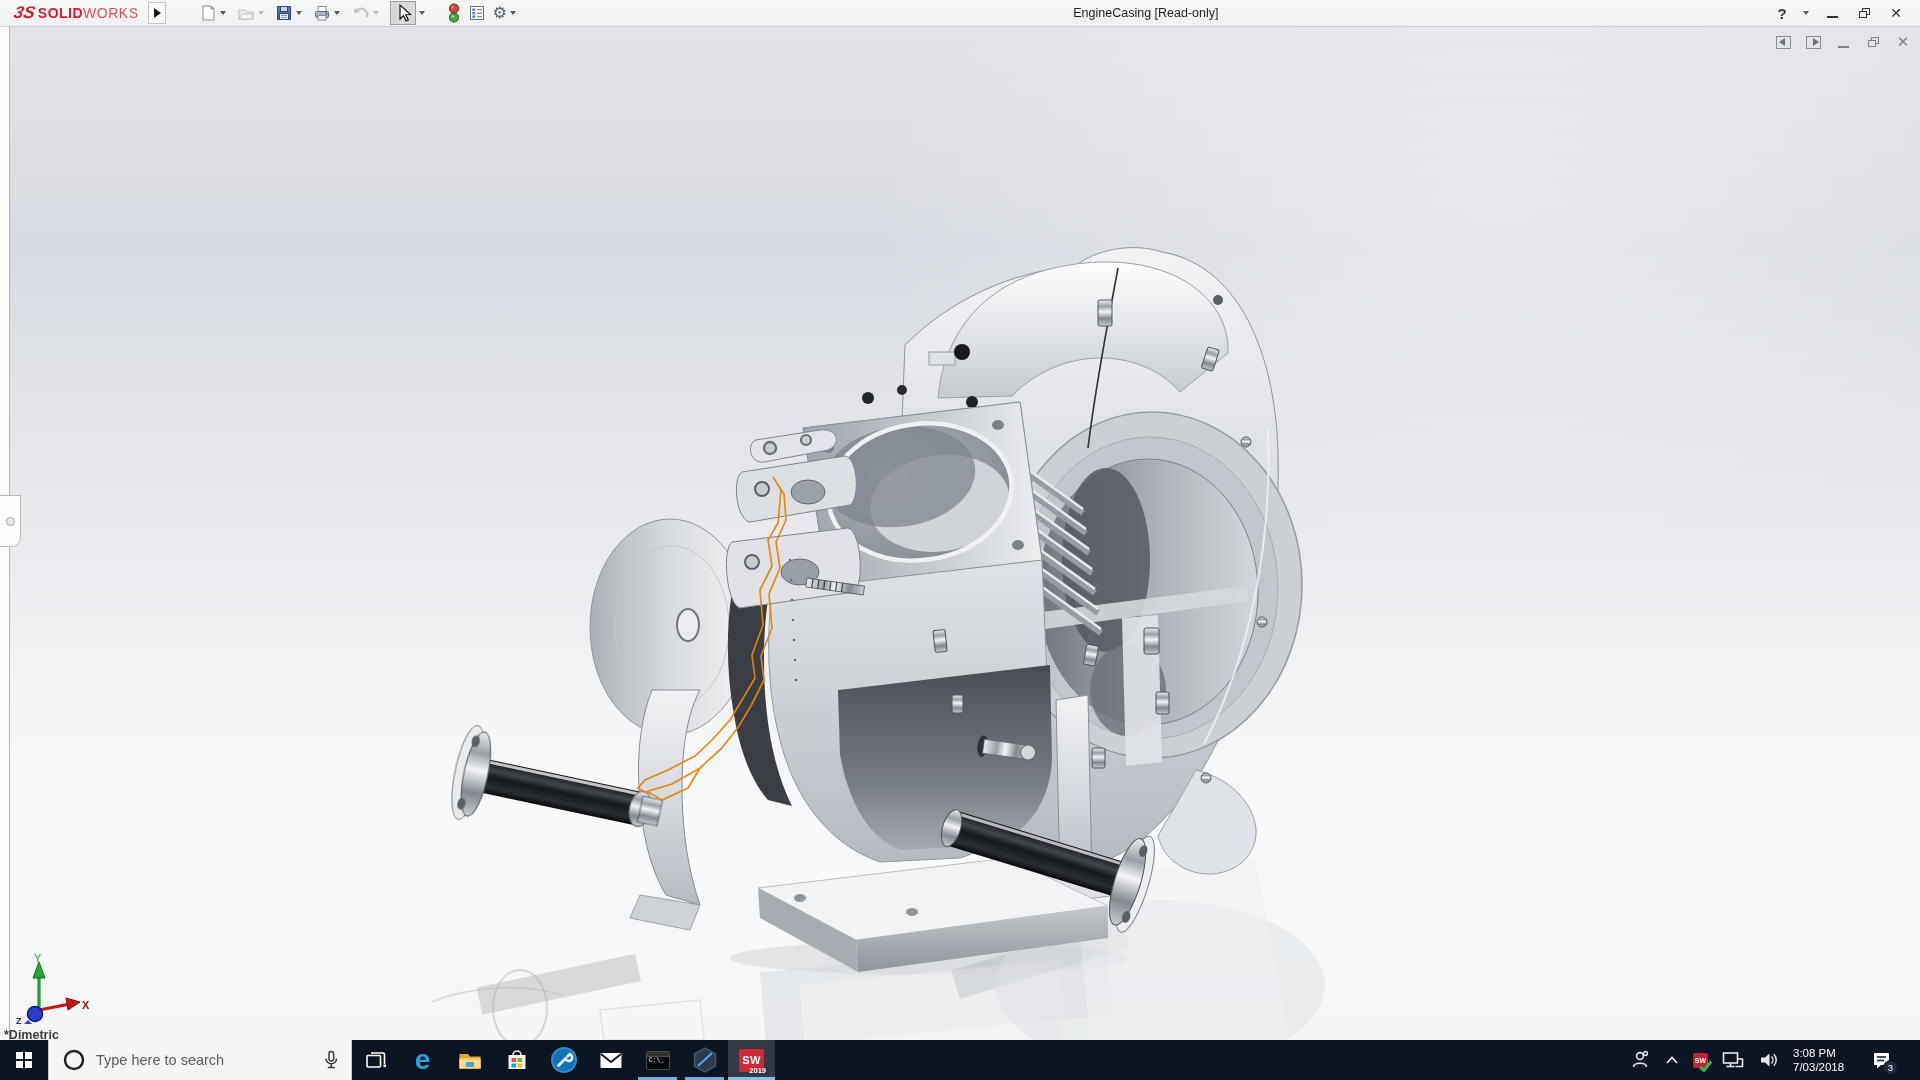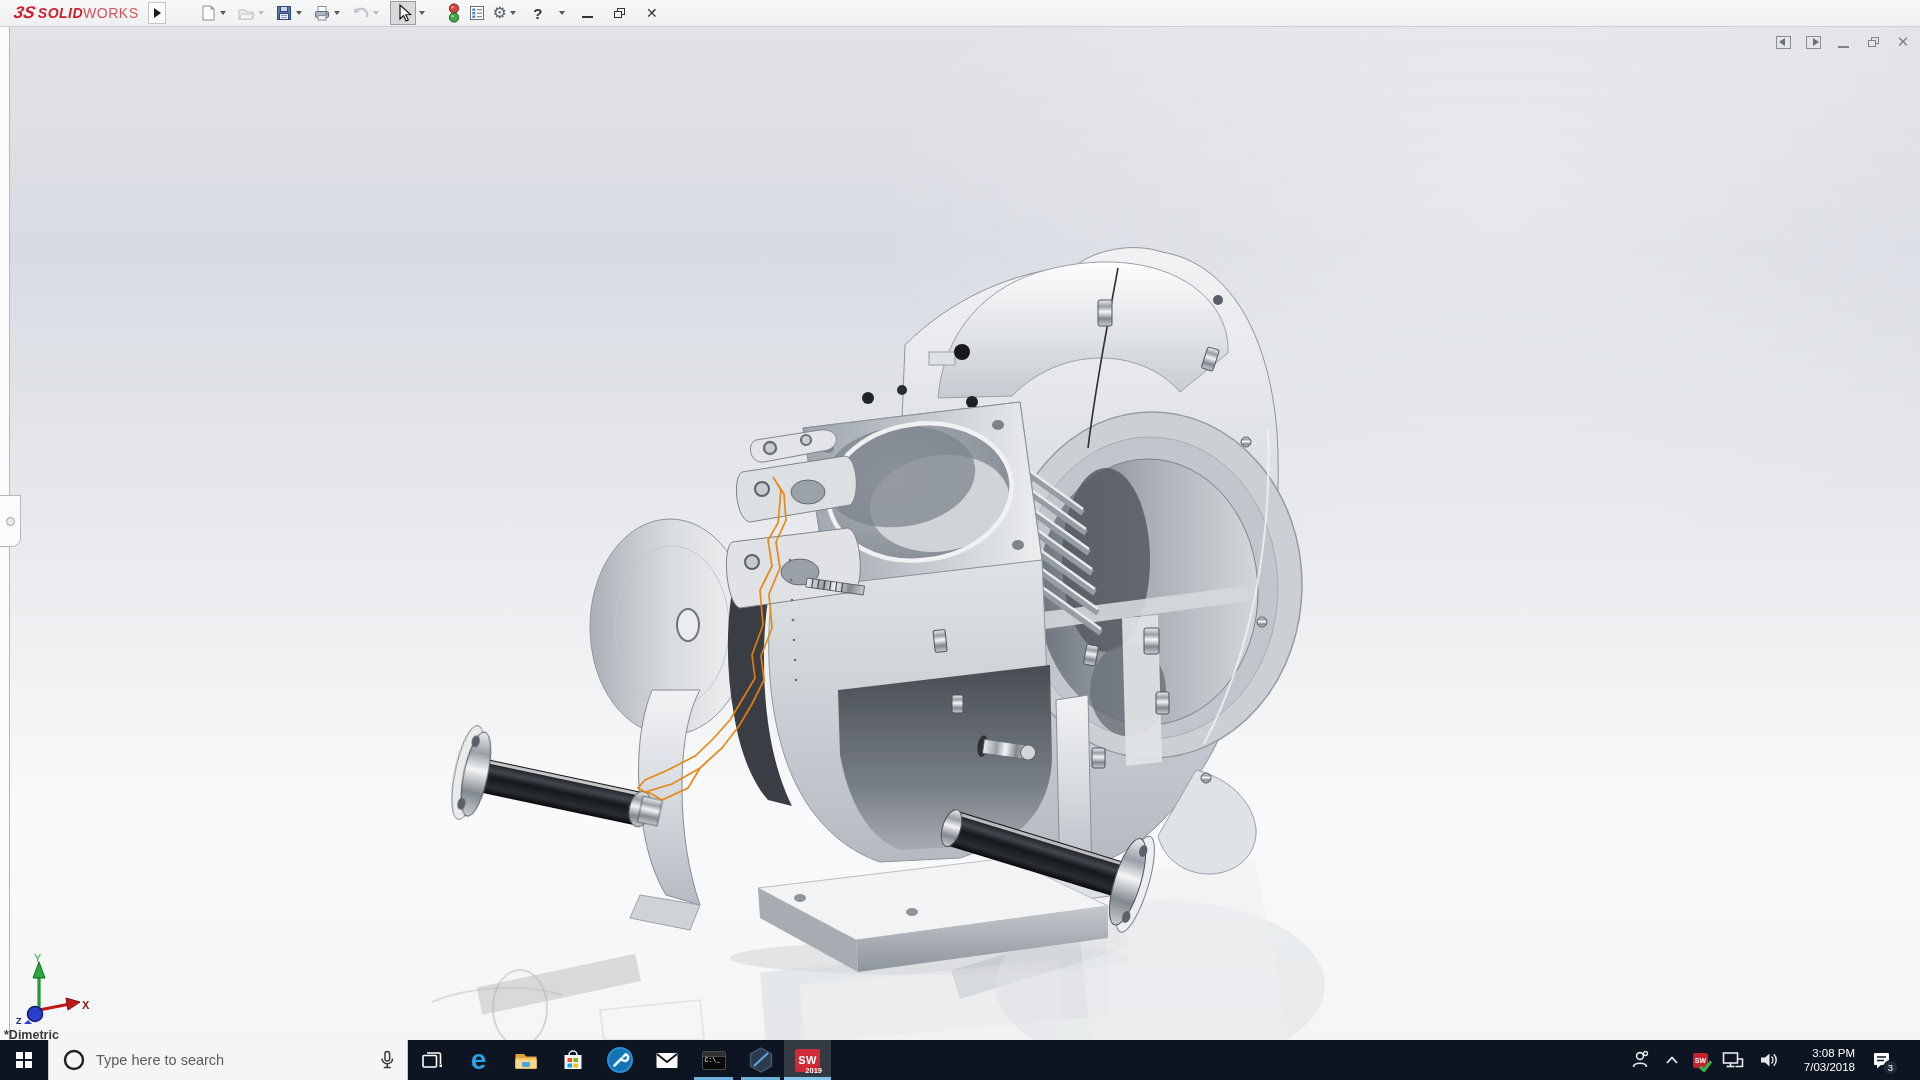--- a/index.html
+++ b/index.html
@@ -6,21 +6,21 @@
   html,body { width:1920px; height:1080px; overflow:hidden;
     font-family:"Liberation Sans","DejaVu Sans",sans-serif; }
   .screen { position:relative; width:1920px; height:1080px; background:#fff; }
 
   
   .titlebar { position:absolute; top:0; left:0; right:0; height:27px;
     background:linear-gradient(#f7f8f8,#eff0f1); border-bottom:1px solid #cdd0d3;
     display:flex; align-items:center; }
   .logo { display:flex; align-items:baseline; padding:0 10px 0 14px; }
   .logo-mark { font-style:italic; font-weight:bold; font-size:17px; color:#cf1f2c; margin-right:3px; transform:skewX(-12deg); }
-  .logo-solid { font-weight:bold; font-size:14px; color:#cf1f2c; letter-spacing:.5px;font-style:italic; }
+  .logo-solid { font-weight:bold; font-size:14px; color:#cf1f2c; letter-spacing:.5px; }
   .logo-works { font-weight:normal; font-size:14px; color:#d4545c; letter-spacing:.5px; }
   .flyout { width:18px; height:22px; border:1px solid #c3c6c9; background:#fbfbfc;
     display:flex; align-items:center; justify-content:center; margin-right:30px; }
   .flyout-arrow { width:0; height:0; border-top:5px solid transparent; border-bottom:5px solid transparent; border-left:7px solid #1b1b1b; }
   .tools { display:flex; align-items:center; height:27px; }
   .tb-btn { display:flex; align-items:center; height:25px; padding:0 1px; margin:0 2px; }
   .dd { width:0; height:0; border-left:3.5px solid transparent; border-right:3.5px solid transparent; border-top:4px solid #55595f; margin:0 5px 0 3px; }
   .dd.dim { border-top-color:#b9bdc1; }
   .pressed { background:#d7d9db; border:1px solid #989da4; height:24px; padding:0 2px; }
   .gear-glyph { font-size:16px; color:#5a6067; line-height:16px; }
@@ -56,38 +56,38 @@
   .model-svg { position:absolute; inset:0; width:100%; height:100%; }
   .triad { position:absolute; left:8px; bottom:16px; }
   .orient-label { position:absolute; left:4px; bottom:-2px; font-size:12.5px; font-weight:bold; color:#3c3c3e; }
 
   
   .taskbar { position:absolute; left:0; right:0; bottom:0; height:40px; background:#0c1521; display:flex; align-items:stretch; }
   .tb-cell { width:47px; display:flex; align-items:center; justify-content:center; position:relative; }
   .start-cell { width:48px; }
   .win-logo { display:grid; grid-template-columns:7px 7px; grid-template-rows:7px 7px; gap:1.5px; }
   .win-logo div { background:#fff; }
-  .search-box { width:360px; background:#f5f5f5; display:flex; align-items:center; border:1px solid #c8c8c8; border-bottom:none; border-top:none; }
+  .search-box { width:304px; background:#f5f5f5; display:flex; align-items:center; border:1px solid #c8c8c8; border-bottom:none; border-top:none; }
   .cortana { margin:0 10px 0 13px; }
   .search-input { flex:1; border:none; outline:none; background:transparent; font-size:14.5px; color:#555; font-family:"Liberation Sans",sans-serif; }
   .search-input::placeholder { color:#5c5c5c; }
   .mic { margin-right:10px; }
   .underline-run { position:absolute; bottom:0; left:4px; right:4px; height:3px; background:#6fb0dc; }
   .active-cell { background:rgba(255,255,255,.16); }
   .active-cell .underline-run { background:#85c4ec; left:0; right:0; }
   .edge-e { font-size:28px; font-weight:bold; color:#27a3e4; line-height:28px; }
   .sw-tile { position:relative; width:25px; height:23px; background:#ce2b37; border-radius:2px; display:flex; align-items:center; justify-content:center; }
   .sw-tile .sw-txt { color:#fff; font-weight:bold; font-size:11px; letter-spacing:.5px; }
   .sw-tile .sw-year { position:absolute; right:-2px; bottom:-3px; color:#fff; font-size:7.5px; font-weight:bold; text-shadow:0 0 2px #7e1a21; }
   .cmd-tile { width:24px; height:19px; background:#0a0a0a; border:1px solid #4a4a4a; border-radius:2px; }
   .cmd-bar { height:5px; background:#2f2f2f; border-bottom:1px solid #4a4a4a; display:flex; align-items:center; }
   .cmd-txt { color:#e8e8e8; font-family:"Liberation Mono","DejaVu Sans Mono",monospace; font-size:6.5px; padding-left:2px; }
   .tray { margin-left:auto; display:flex; align-items:center; gap:13px; padding-right:6px; }
   .tray-ic { display:flex; align-items:center; justify-content:center; }
-  .clock { text-align:right; color:#fff; font-size:11.5px; line-height:14px; min-width:62px; }
+  .clock { text-align:left; color:#fff; font-size:11.5px; line-height:14px; min-width:62px; }
   .sw-mini { position:relative; width:15px; height:15px; background:#c4232e; border-radius:2px; display:flex; align-items:center; justify-content:center; }
   .sw-mini span { color:#fff; font-size:7px; font-weight:bold; }
   .notif { position:relative; width:28px; height:28px; display:flex; align-items:center; justify-content:center; }
   .badge { position:absolute; right:-2px; bottom:-1px; width:15px; height:15px; border-radius:50%;
     background:#1d2b3d; border:1px solid #0a121d; color:#fff; font-size:9.5px; display:flex; align-items:center; justify-content:center; }
   .desk-sliver { width:5px; border-left:1px solid rgba(255,255,255,.25); }
 </style>
 </head>
 <body>
 
@@ -171,20 +171,21 @@
           <line x1="9" y1="9.2" x2="14" y2="9.2" stroke="#6d737b"></line>
           <line x1="9" y1="12.7" x2="14" y2="12.7" stroke="#6d737b"></line>
         </svg>
       </div>
       <div class="tb-btn">
         <span class="gear-glyph">⚙</span>
         <div class="dd"></div>
       </div>
     </div>
 
+    <div class="title-center">EngineCasing [Read-only]</div>
 
     <div class="win-ctrls">
       <div class="wc wc-help">
           <span>?</span>
         </div>
       <div class="dd"></div>
       <div class="wc">
           <div class="min-bar"></div>
         </div>
       <div class="wc">

